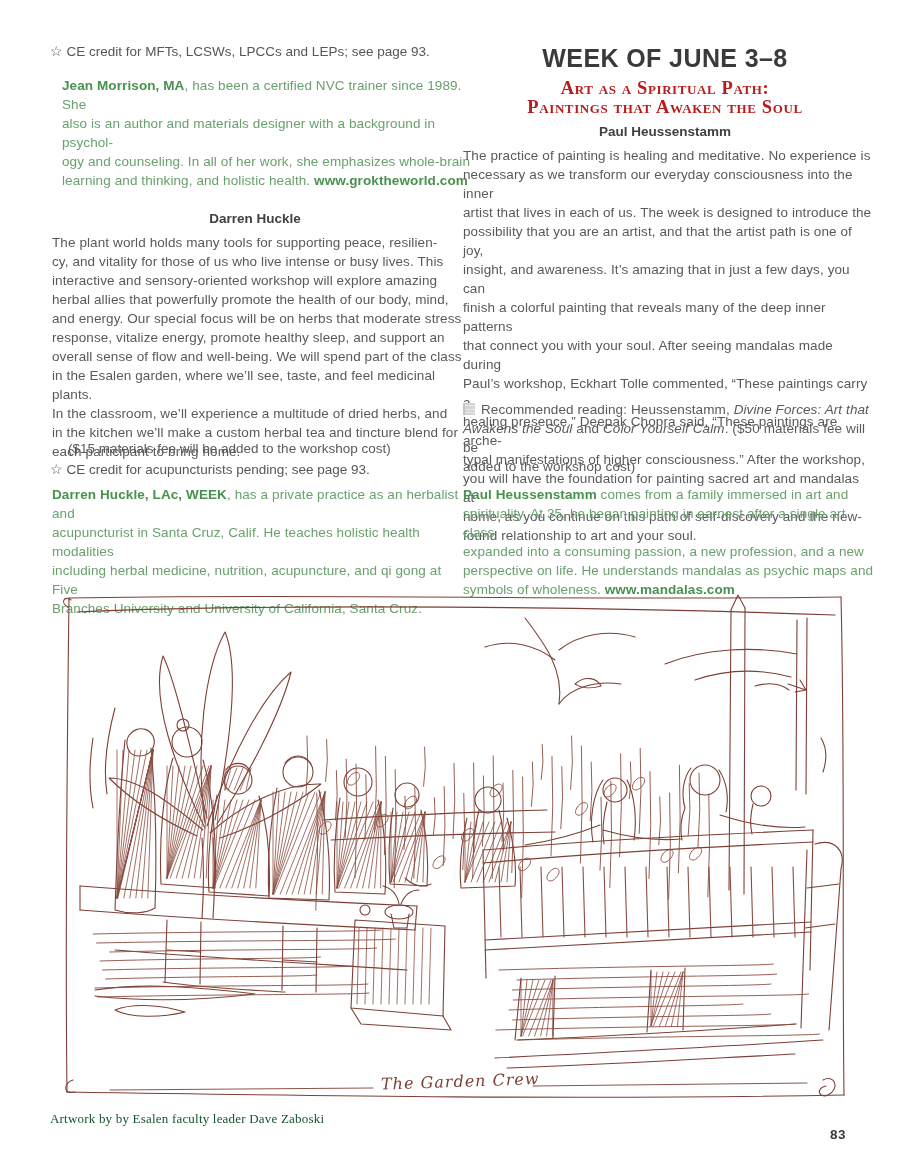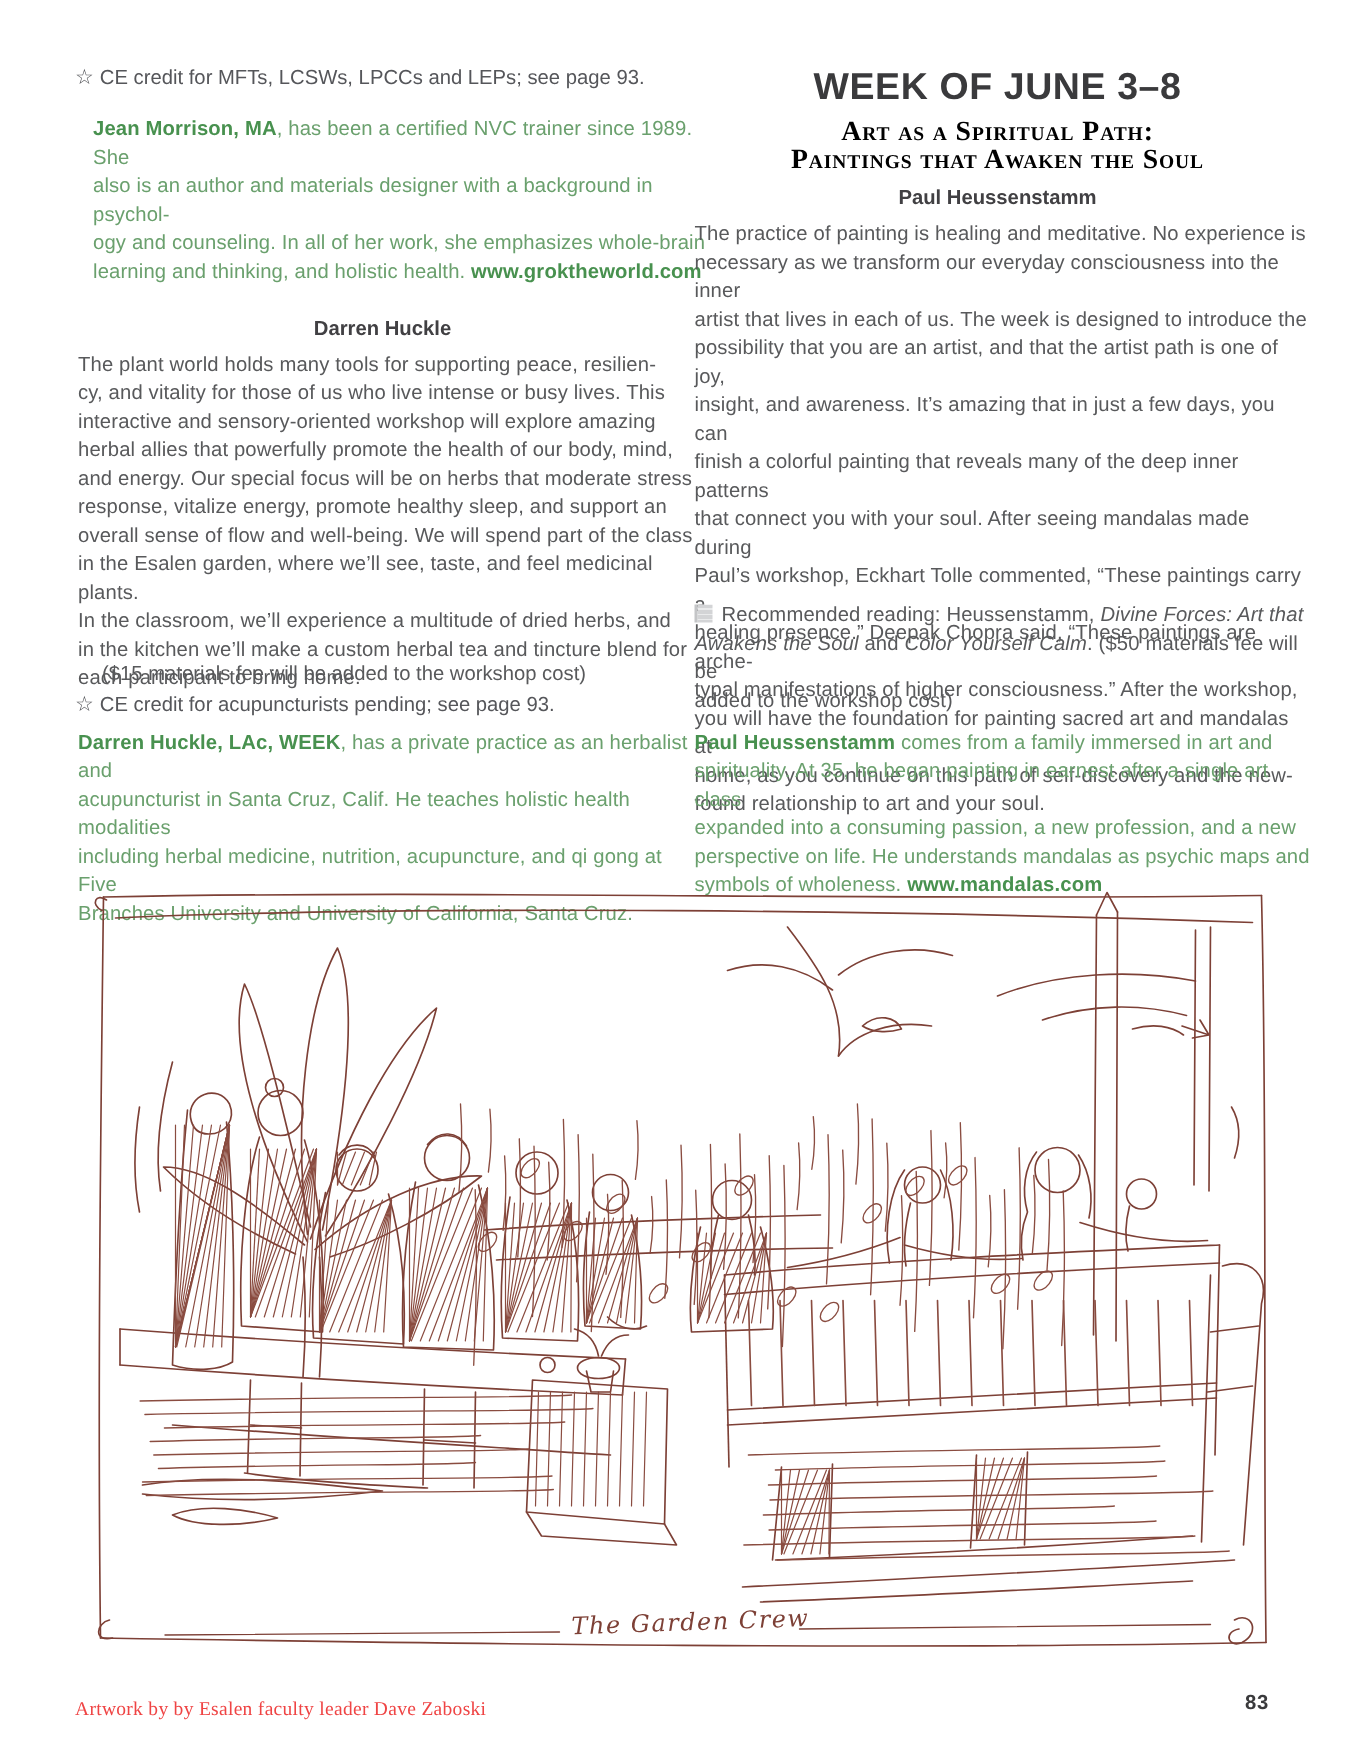--- a/index.html
+++ b/index.html
@@ -6,30 +6,30 @@
   .page{position:relative;width:900px;height:1168px;background:#ffffff;overflow:hidden;
         font-family:"Liberation Sans",sans-serif;color:#58595b;text-decoration:underline;}
   .abs{position:absolute;}
   p{margin:0;}
   .txt{font-size:13.5px;line-height:19px;white-space:pre-line;letter-spacing:0.1px;color:#58595b;}
   .ce{font-size:13.5px;line-height:19px;color:#55565a;}
   .star{display:inline-block;margin-right:4px;font-size:14px;color:#55565a;}
   .bio{color:#6aa06d;}
   .bio b{color:#48914f;font-weight:bold;}
   .bio .link{color:#48914f;font-weight:bold;}
-  .plum-title{font-family:"Liberation Serif",serif;font-variant:small-caps;color:#000000;
+  .plum-title{font-family:"Liberation Serif",serif;font-variant:small-caps;color:#b91c1c;
               font-size:18.5px;line-height:19px;letter-spacing:0.6px;text-align:center;font-weight:600;}
   .leader{font-weight:bold;color:#414043;text-align:center;font-size:13.5px;}
   .week{font-weight:800;color:#3a3a3c;font-size:25px;letter-spacing:0.4px;text-align:center;}
   .fee{font-size:13.5px;color:#58595b;}
   .book-icon{display:inline-block;width:10px;height:12px;vertical-align:-1px;margin-right:6px;
              background:repeating-linear-gradient(180deg,#d3d4d6 0 2.5px,#eaebec 2.5px 3.5px);
              border-left:2px solid #c4c5c7;}
   .reading i{font-style:italic;}
-  .caption{font-family:"Liberation Serif",serif;font-size:13px;color:#ef4444;letter-spacing:0.2px;margin-top:20px;}
+  .caption{font-family:"Liberation Serif",serif;font-size:13px;color:#14532d;letter-spacing:0.2px;}
   .pagenum{font-weight:bold;font-size:13.5px;color:#3a3a3c;letter-spacing:0.5px;}
   .sketch-box{position:absolute;left:55px;top:588px;width:800px;height:518px;}
   svg text.hand{font-family:"DejaVu Serif",serif;font-style:italic;}
 </style>
 </head>
 <body>
 
 <div class="page">
 
   <p class="abs ce" style="left:50px;top:42px;width:410px;"><span class="star">☆</span><span>CE credit for MFTs, LCSWs, LPCCs and LEPs; see page 93.</span></p>

